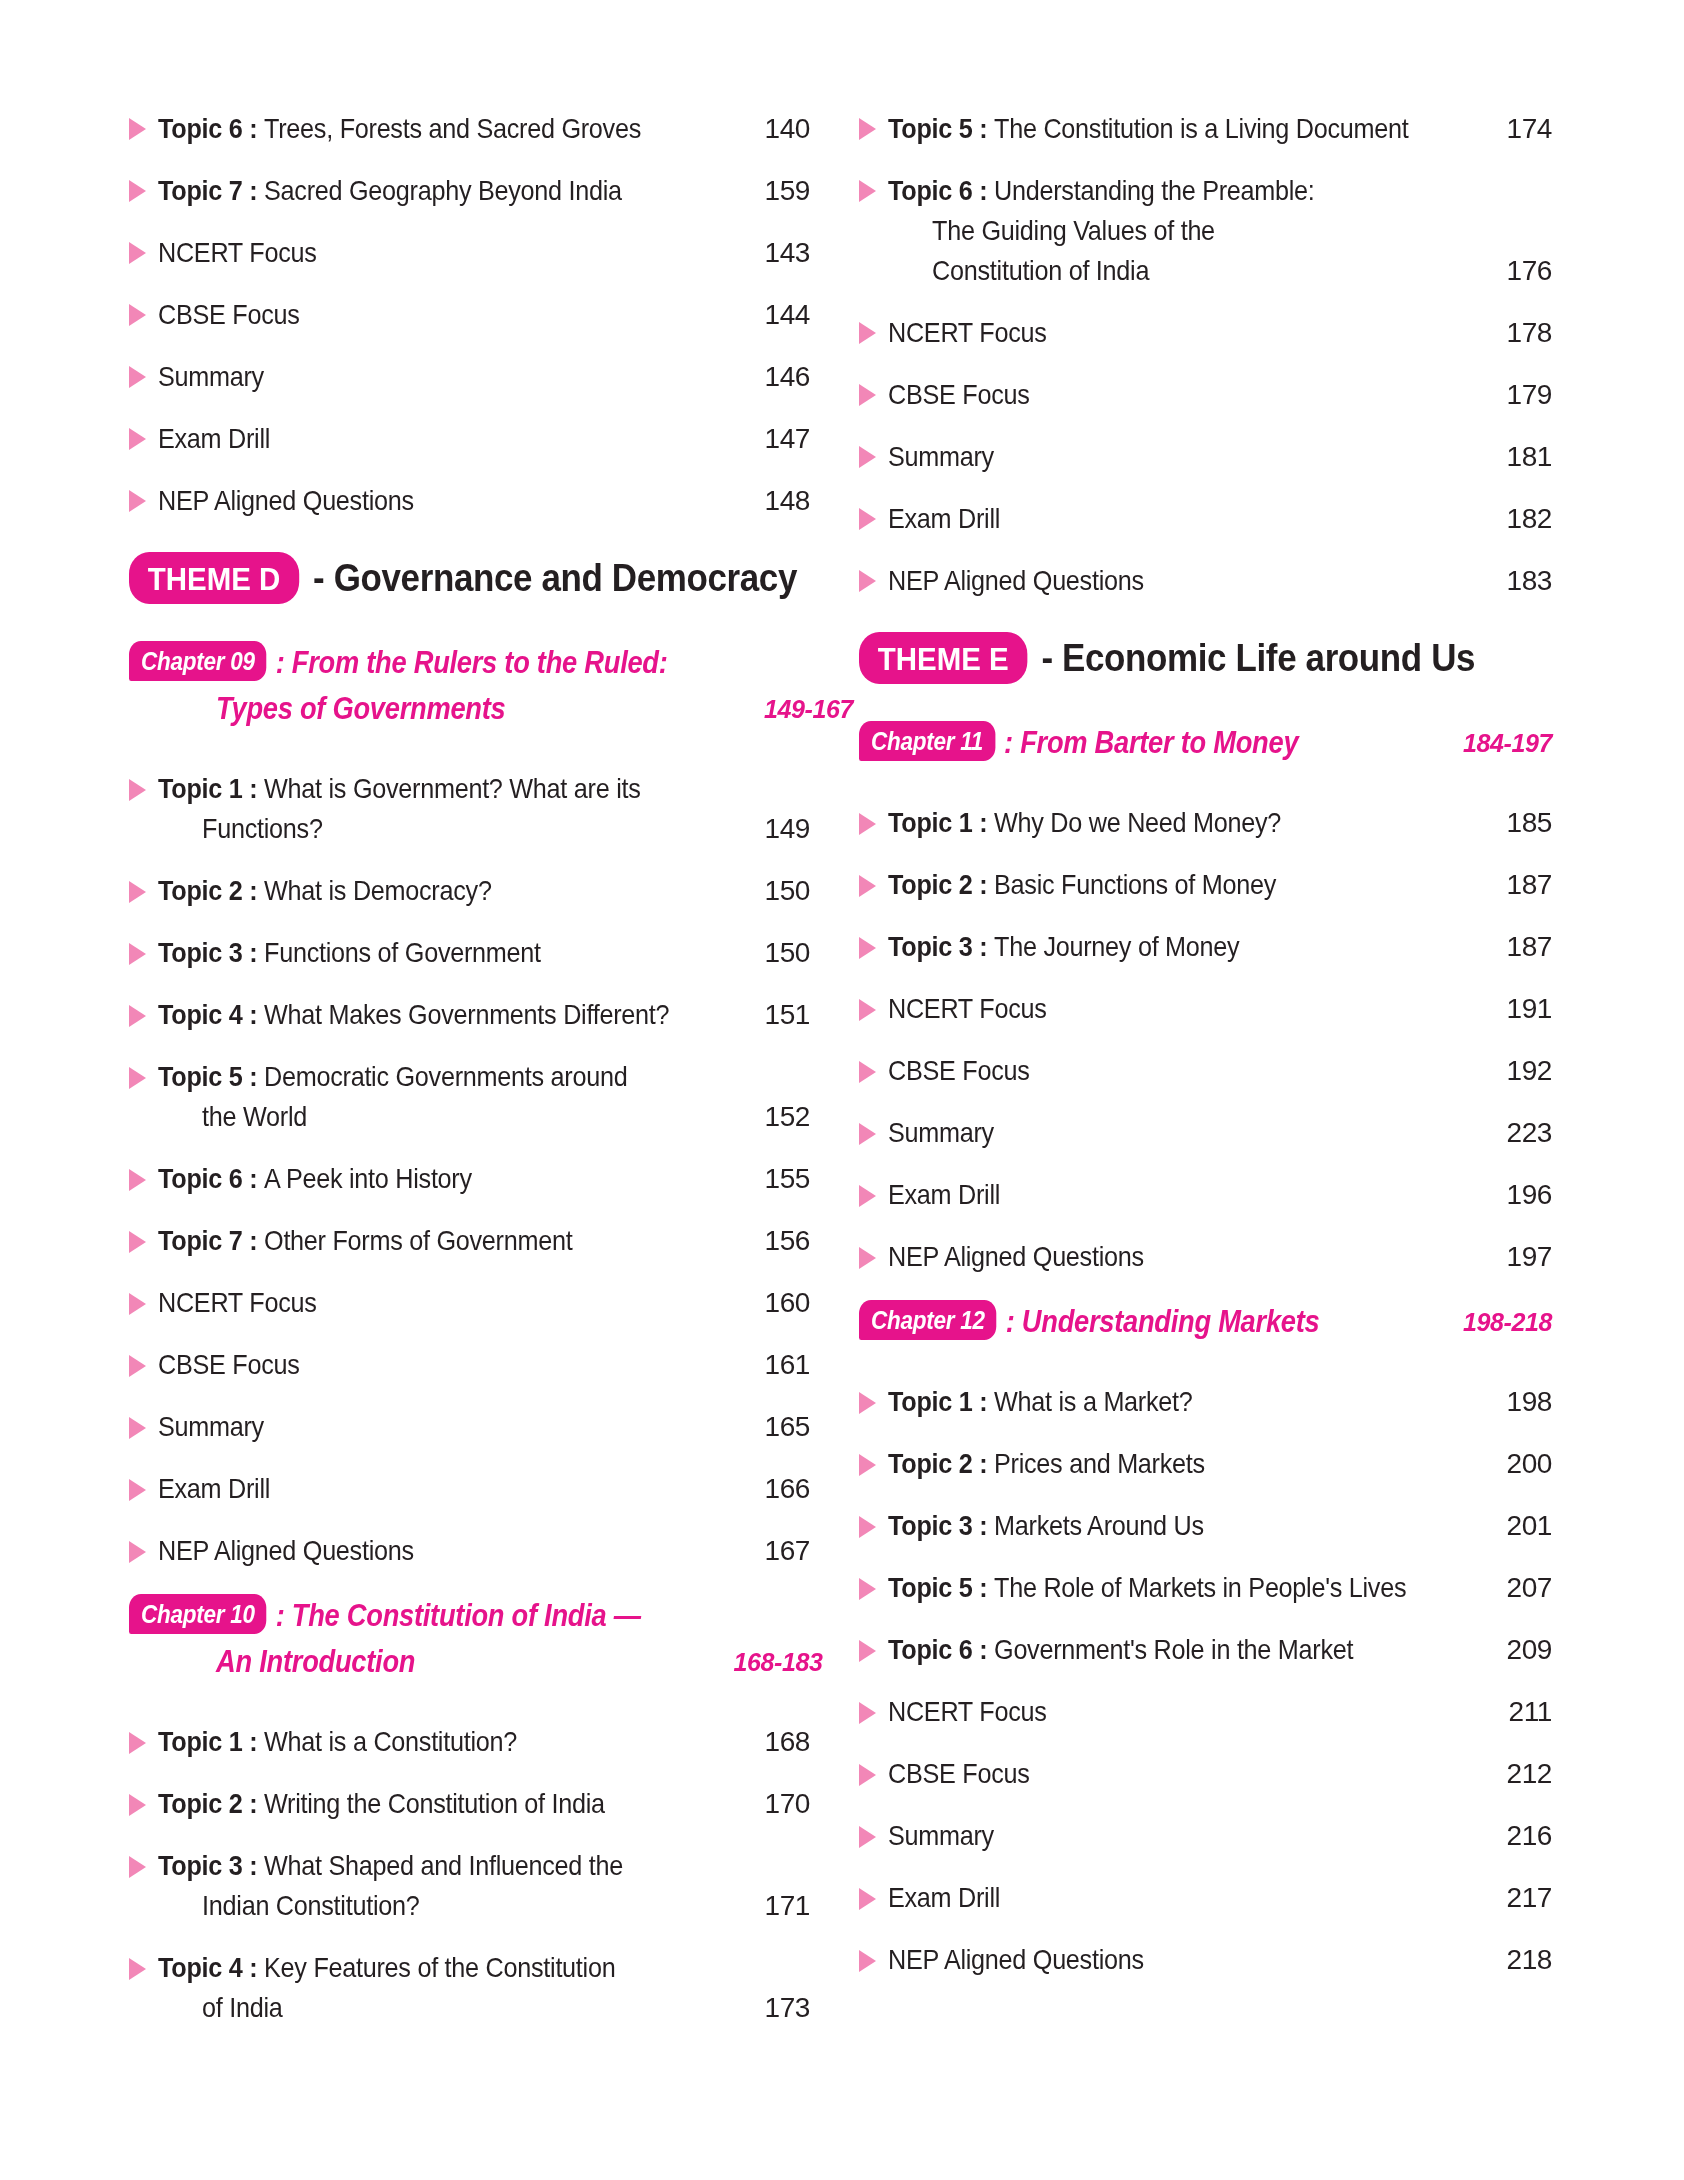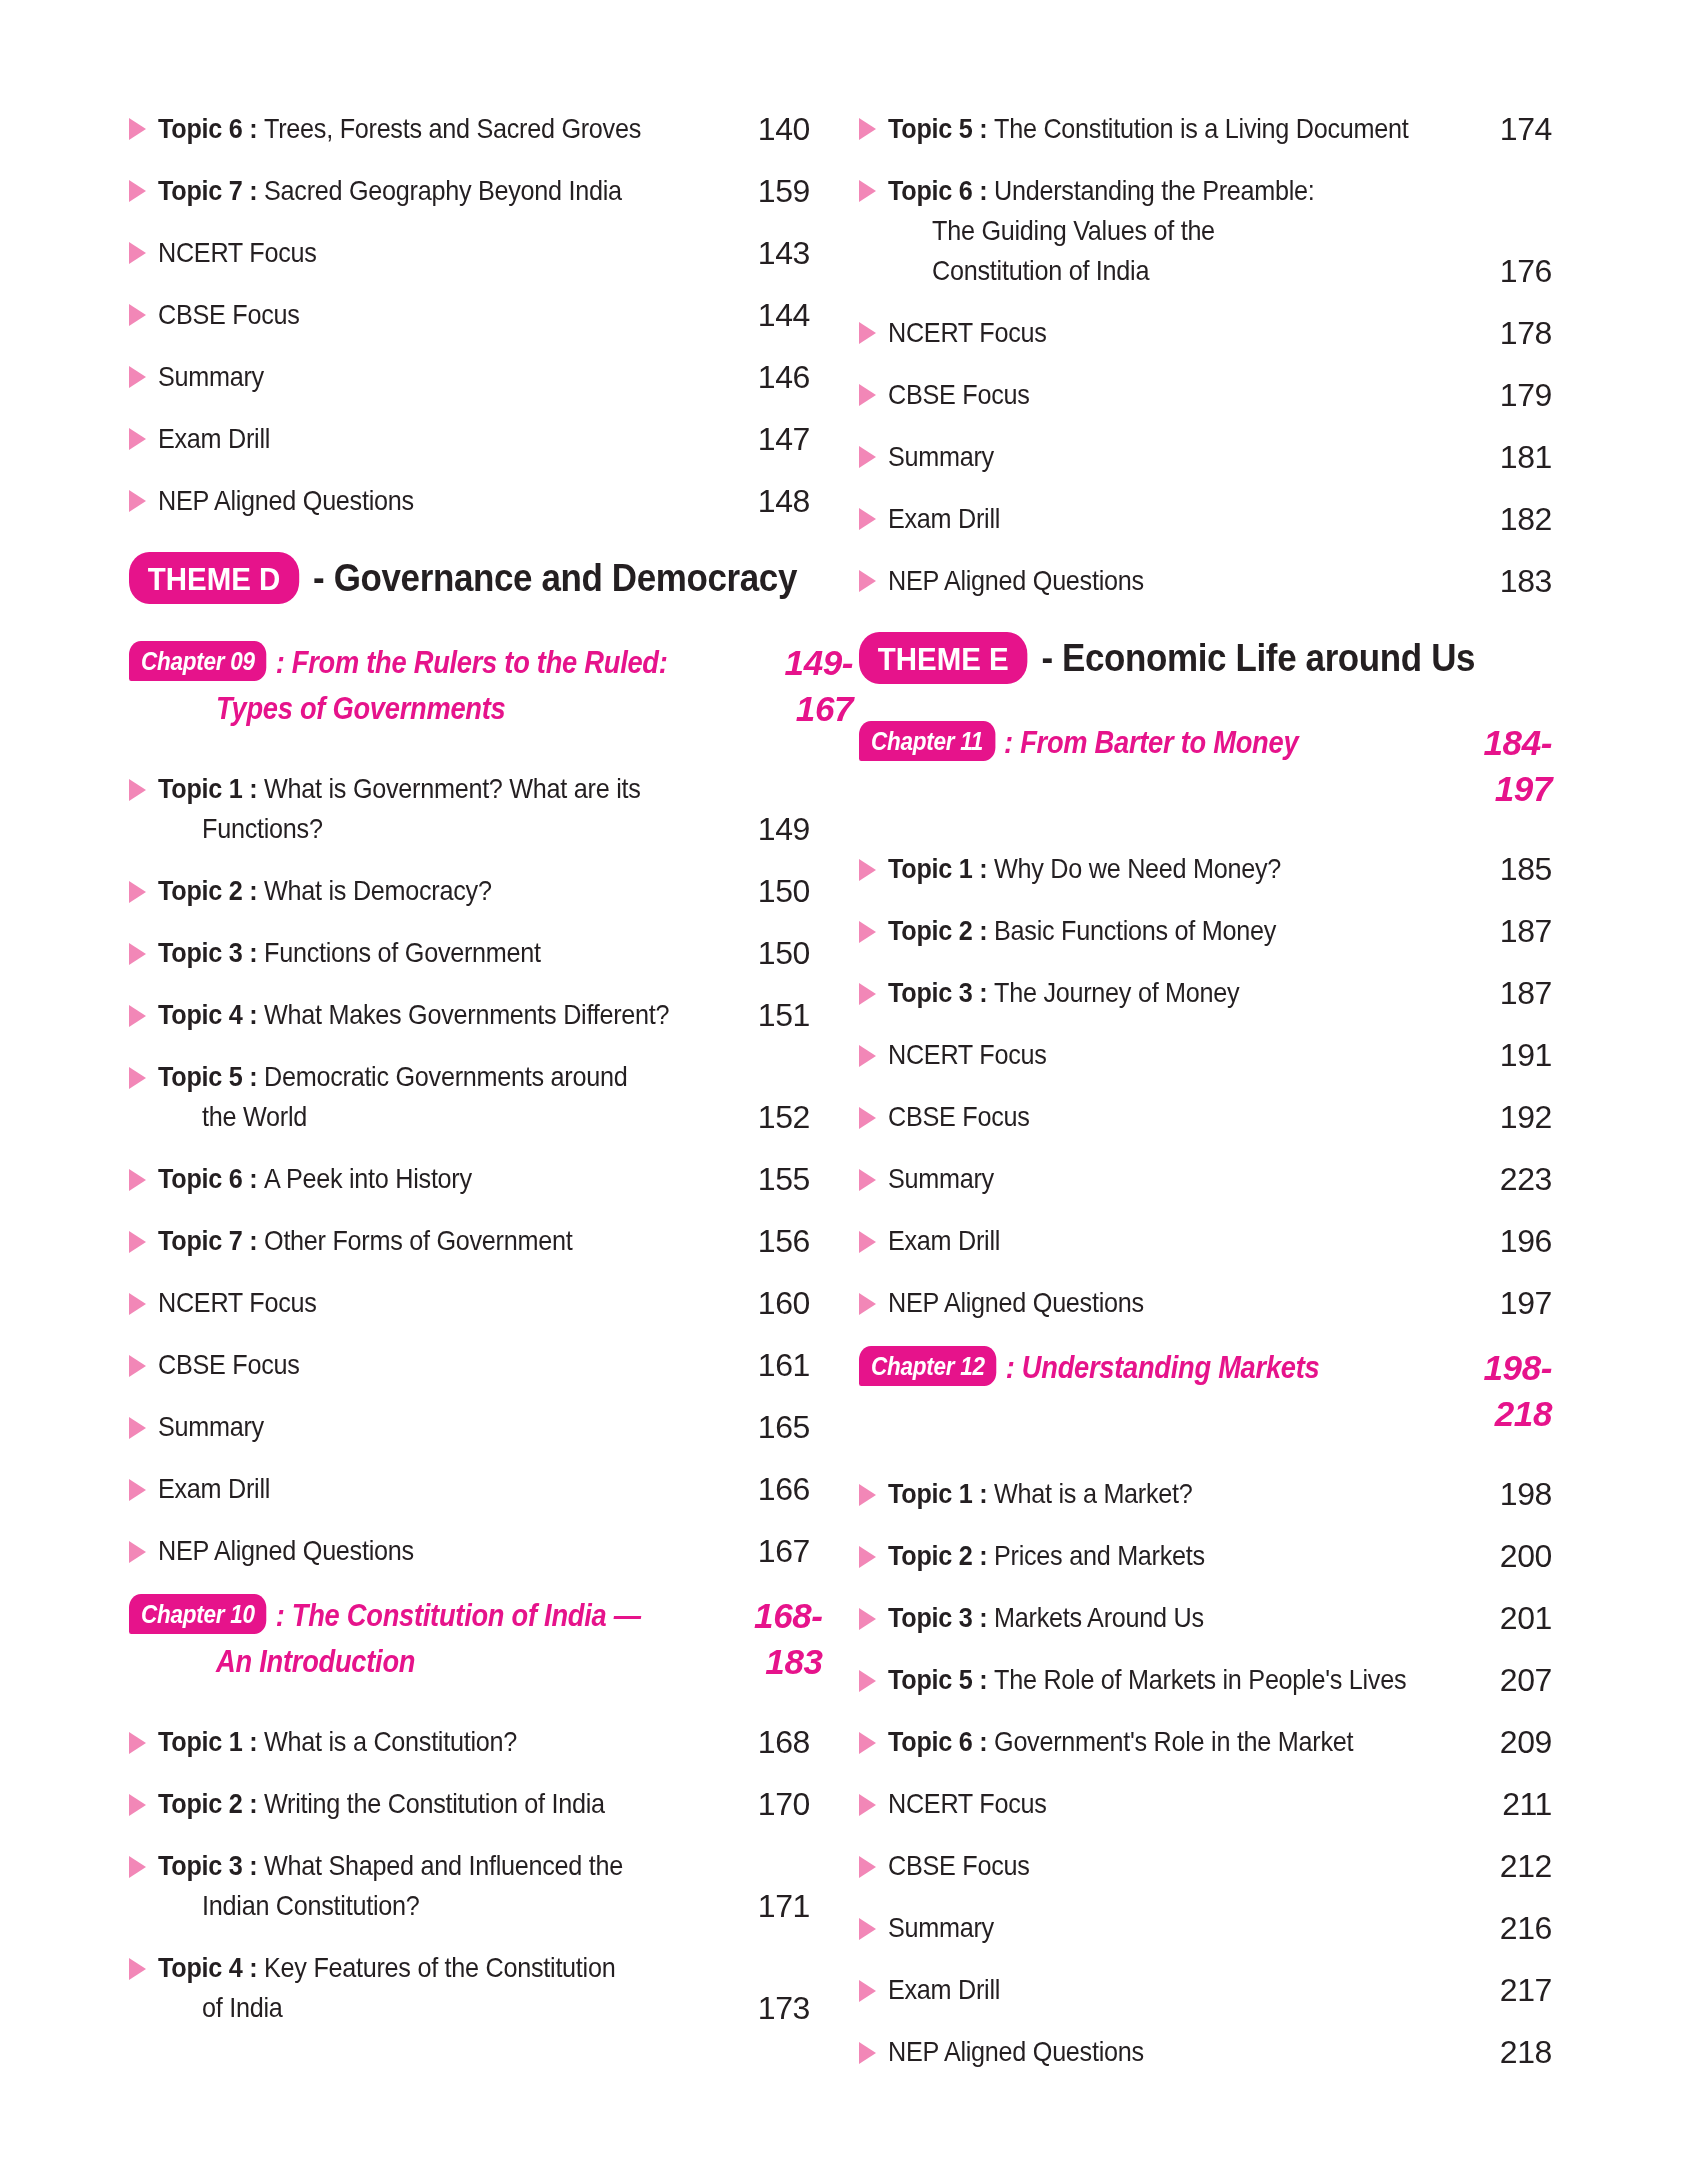--- a/index.html
+++ b/index.html
@@ -28,21 +28,21 @@
   }
   .entry-lines{
     transform:scaleX(0.9);transform-origin:left top;
     font-size:28px;line-height:40px;letter-spacing:-0.3px;
   }
   .entry-line{white-space:nowrap;}
   .entry-line.cont{margin-left:49px;}
   .entry-label{font-weight:700;}
   .entry-page{
     align-self:end;text-align:right;
-    font-size:32px;line-height:40px;letter-spacing:-0.4px;
+    font-size:28px;line-height:40px;letter-spacing:-0.4px;
   }
 
   
   .theme-row{
     display:flex;align-items:center;margin:31px 0 36px;
     transform:scaleX(0.92);transform-origin:left center;
   }
   .theme-badge{
     background:var(--accent);color:#fff;font-weight:700;font-size:32px;line-height:1;
     padding:11px 20.4px 9.4px;border-radius:22px;white-space:nowrap;
@@ -57,21 +57,21 @@
   }
   .ch-line{white-space:nowrap;}
   .ch-line.cont{margin-left:99px;}
   .chapter-badge{
     display:inline-block;background:var(--accent);color:#fff;
     font-size:25.6px;line-height:1;padding:7.7px 13.6px 6.8px;
     border-radius:13.6px 13.6px 13.6px 2.6px;margin-right:10.2px;vertical-align:3.4px;white-space:nowrap;
   }
   .ch-range{
     align-self:end;text-align:right;font-weight:700;
-    font-size:35px;line-height:46px;color:var(--accent);letter-spacing:-0.4px;
+    font-size:25px;line-height:46px;color:var(--accent);letter-spacing:-0.4px;
   }
 </style>
 </head>
 <body>
 
 <div id="toc-page">
   <div class="col" id="col-left">
       <div class="entry">
         <span class="bullet-icon"></span>
         <div class="entry-lines">

